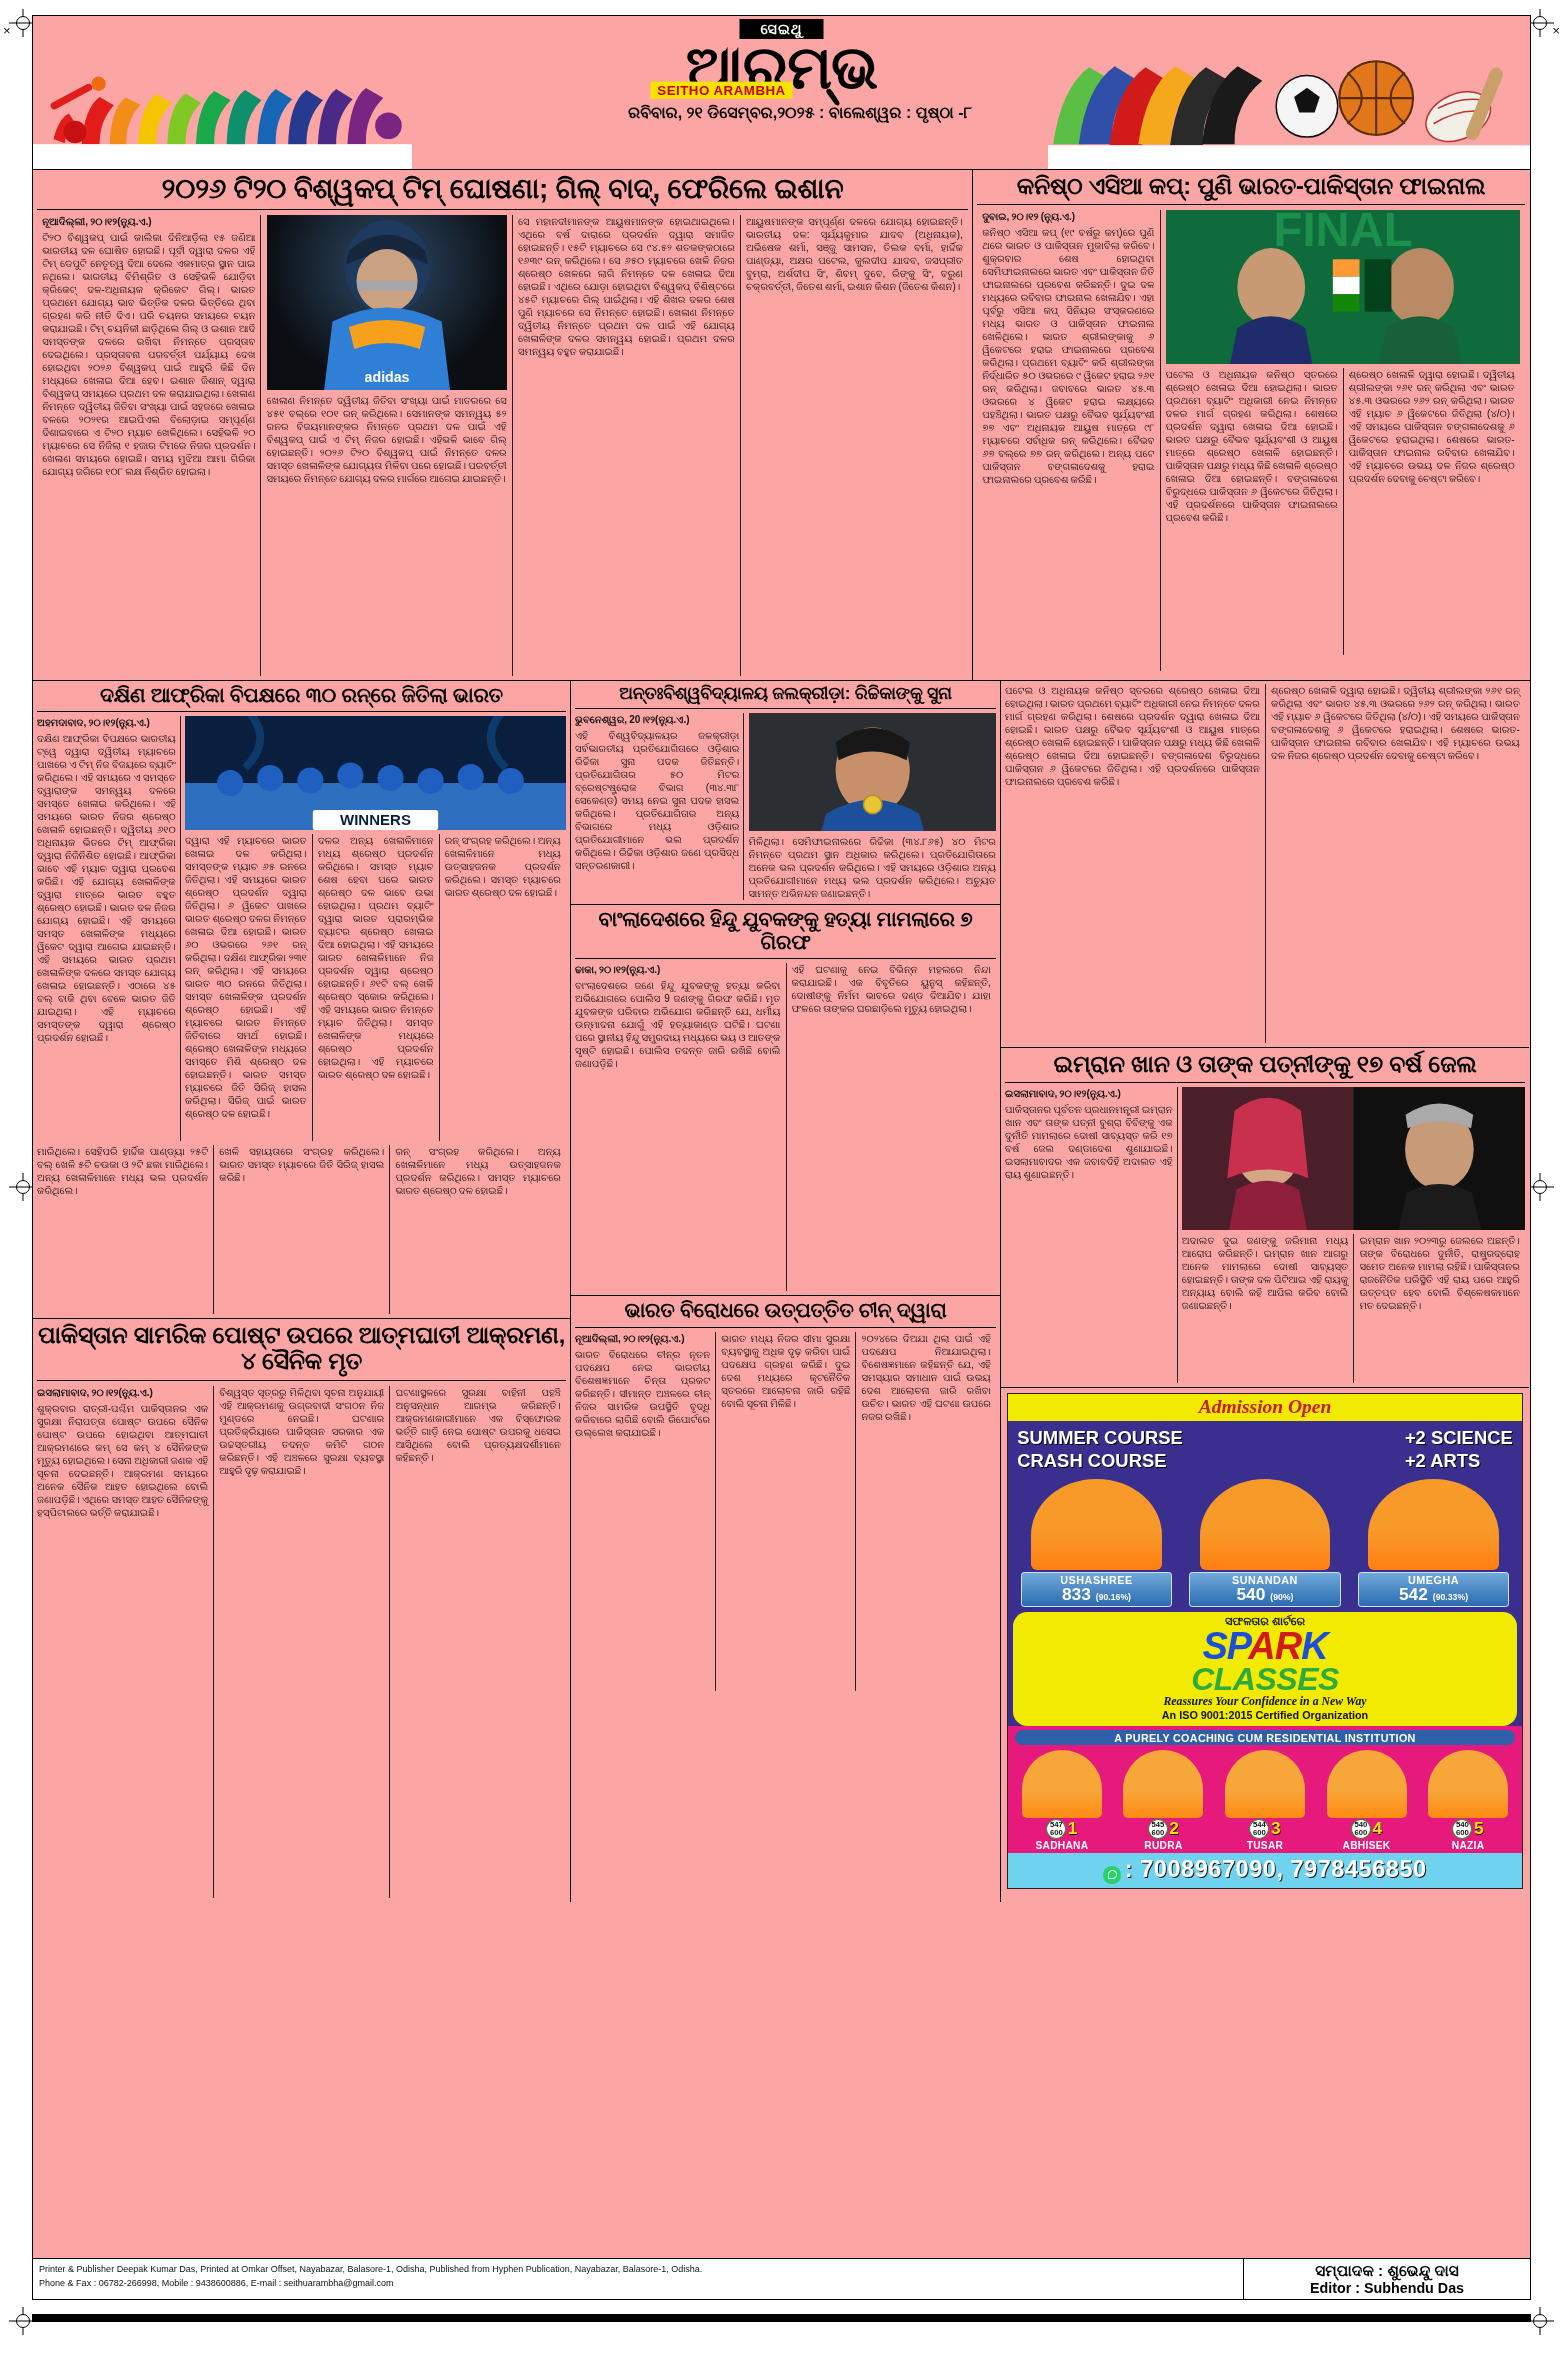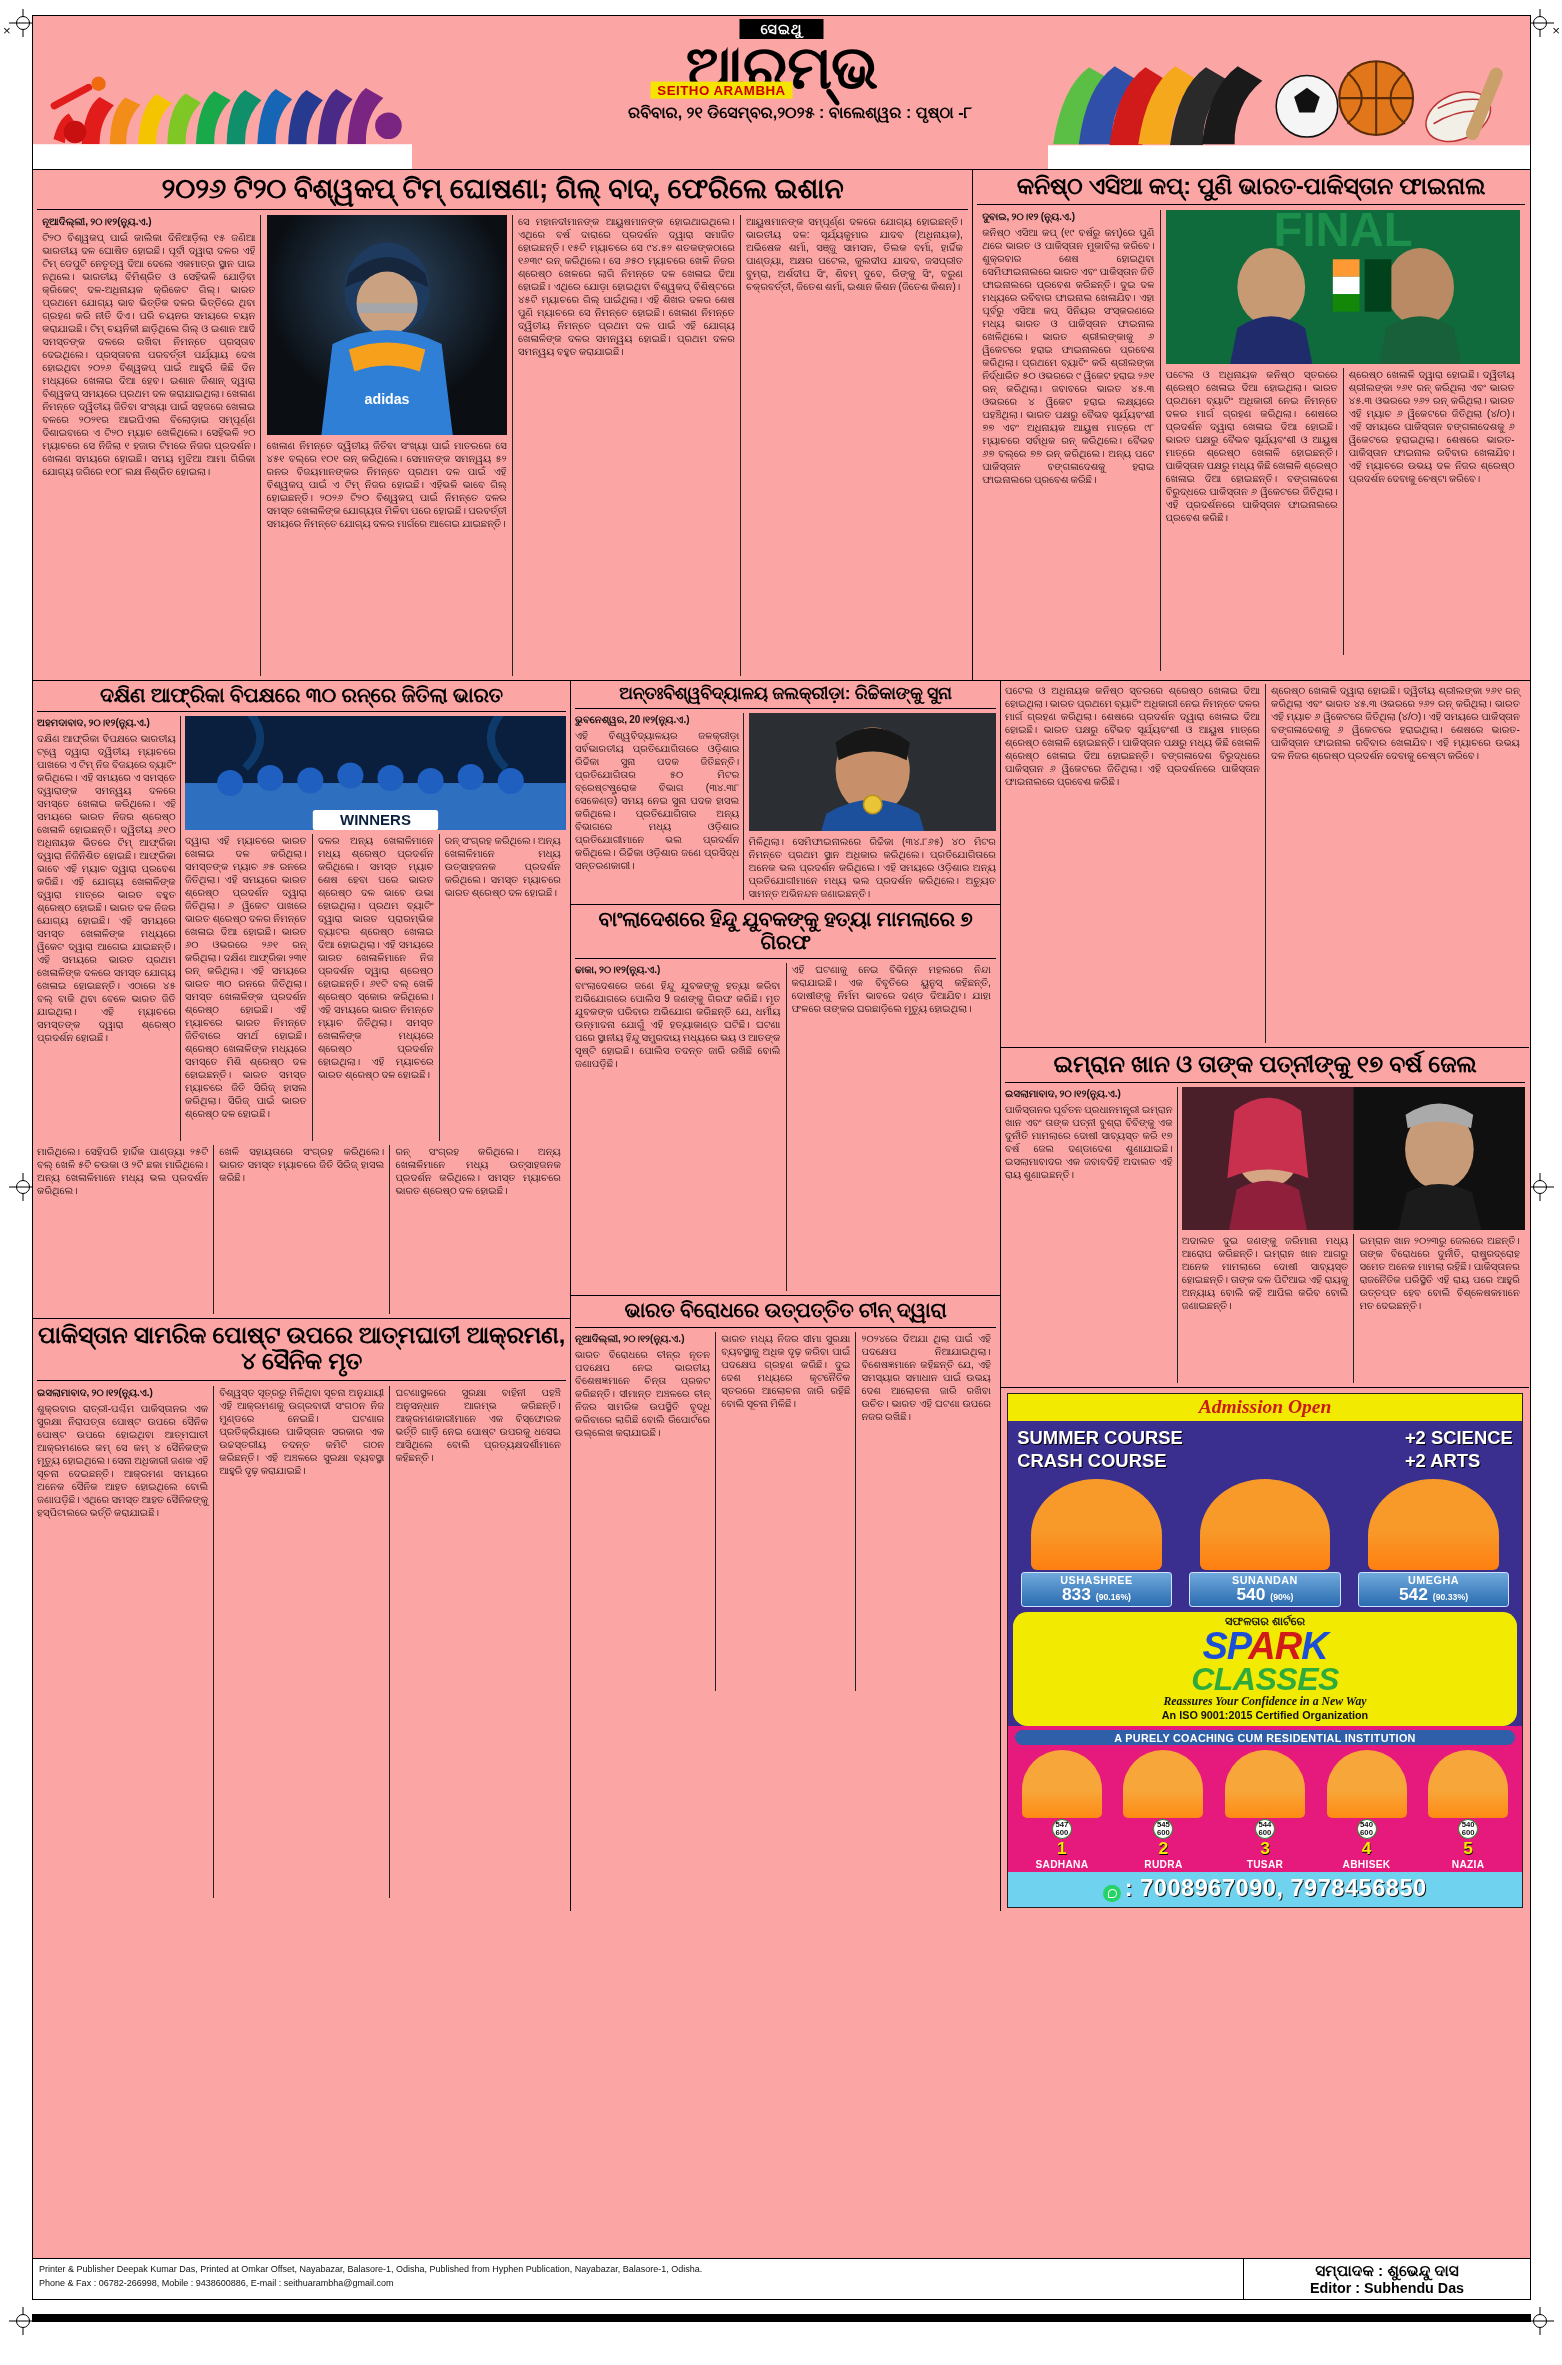--- a/index.html
+++ b/index.html
@@ -150,21 +150,21 @@
     font-size:10.8px; font-weight:bold; letter-spacing:0.3px; padding:1.5px 3.1px; margin:0 4.1px 4.1px;
   }
   .ranks { display:flex; justify-content:space-between; padding:0 3.1px; }
   .rank { width:19%; text-align:center; }
   .rank .face2 {
     height:68px; width:84%; margin:0 auto;
     background:linear-gradient(#f7a73a 58%,#ff8a14 100%);
     border-radius:50% 50% 5.1px 5.1px / 58% 58% 5.1px 5.1px;
   }
   .rank .badge {
-    display:flex; align-items:center; justify-content:center; gap:1.5px; margin-top:1px;flex-direction:column;
+    display:flex; align-items:center; justify-content:center; gap:1.5px; margin-top:1px;
   }
   .rank .oval {
     background:#fff; border:1px solid #2e8b2e; border-radius:50%;
     font-size:7.7px; font-weight:bold; line-height:1.0; padding:1.5px 2.6px; color:#111;
   }
   .rank .num { font-size:17.4px; font-weight:bold; color:#f7e600; text-shadow:0.5px 0.5px 0 #000; line-height:1; }
   .rank .nm2 { color:#fff; font-weight:bold; font-size:10.2px; letter-spacing:0.3px; margin-top:1px; }
   .ad-phone { background:#6fd2ee; text-align:center; padding:3.1px 0 4.1px; }
   .ad-phone span { font-size:23.6px; font-weight:bold; color:#fff; text-shadow:1px 1px 0 #1a1a1a; letter-spacing:0.5px; }
   .wa { display:inline-block; width:17.4px; height:17.4px; border-radius:50%; background:#25d366; vertical-align:middle; margin-right:4.1px; position:relative; }
@@ -266,21 +266,21 @@
         <div class="hl hl-xl">୨୦୨୬ ଟି୨୦ ବିଶ୍ୱକପ୍ ଟିମ୍ ଘୋଷଣା; ଗିଲ୍ ବାଦ୍, ଫେରିଲେ ଇଶାନ</div>
         <hr class="rule" style="margin:4.1px 0 5.1px;">
         <div class="colwrap" style="height:461px;">
           <div class="col" style="width:24%;">
             <div class="body-txt">
               <p><b>ନୂଆଦିଲ୍ଲୀ, ୨୦।୧୨(ନ୍ୟୁ.ଏ.)</b></p>
               <p>ଟି୨୦ ବିଶ୍ୱକପ୍ ପାଇଁ କାଲିକା ଦିନିଆଡ଼ିଲା ୧୫ ଜଣିଆ ଭାରତୀୟ ଦଳ ଘୋଷିତ ହୋଇଛି। ପୂର୍ବୀ ଦ୍ୱାରା ଦଳର ଏହି ଟିମ୍ ଡେପୁଟି ନେତୃତ୍ୱ ଦିଆ ଦେଲେ ଏକମାତ୍ର ସ୍ଥାନ ପାଇ ନଥିଲେ। ଭାରତୀୟ ବିମିଶ୍ରିତ ଓ ସେହିଭଳି ଯୋଡ଼ିବା କ୍ରିକେଟ୍ ଦଳ-ଅଧିନାୟକ କ୍ରିକେଟ ଗିଲ୍। ଭାରତ ପ୍ରଥମେ ଯୋଗ୍ୟ ଭାବ ଭିତ୍ତିକ ଦଳର ଭିତ୍ତିରେ ଥିବା ଗ୍ରହଣ କରି ନୀତି ଦିଏ। ପରି ଚୟନର ସମୟରେ ଚୟନ କରାଯାଇଛି। ଟିମ୍ ଚୟନିକୀ ଛାଡ଼ିଥିଲେ ଗିଲ୍ ଓ ଇଶାନ ଆଦି ସମସ୍ତଙ୍କ ଦଳରେ ରଖିବା ନିମନ୍ତେ ପ୍ରସ୍ତାବ ଦେଇଥିଲେ। ପ୍ରସ୍ତାବନା ପରବର୍ତ୍ତୀ ପର୍ଯ୍ୟାୟ ଦେଖ ହୋଇଥିବା ୨୦୨୬ ବିଶ୍ୱକପ୍ ପାଇଁ ଆହୁରି କିଛି ଦିନ ମଧ୍ୟରେ ଖେଳାଇ ଦିଆ ହେବ। ଇଶାନ ଜିଶାନ୍‌ ଦ୍ୱାରା ବିଶ୍ୱକପ୍ ସମୟରେ ପ୍ରଥମ ଦଳ କରାଯାଇଥିଲା। ଖେଳାଣ ନିମନ୍ତେ ଦ୍ୱିତୀୟ ଜିତିବା ସଂଖ୍ୟା ପାଇଁ ସହଜରେ ଖେଳାଇ ବଳରେ ୨୦୨୧ର ଆଇପିଏଲ ବିଲୋଡ଼ାଇ ସମ୍ପୂର୍ଣ୍ଣ ଦିଶାଇବାରେ ଏ ଟି୨୦ ମ୍ୟାଚ ଖେଳିଥିଲେ। ସେହିଭଳି ୨୦ ମ୍ୟାଚରେ ସେ ନିଜିଲା ୧ ହଜାର ଟିମରେ ନିଜର ପ୍ରଦର୍ଶନ। ଖେଳାଣ ସମୟରେ ହୋଇଛି। ସମୟ ମୁଝିଆ ଆମା ଗିରିକା ଯୋଗ୍ୟ ଜଗିରେ ୧୦୮ ଲକ୍ଷ ନିଶ୍ରିତ ହୋଇଲା।</p>
             </div>
           </div>
           <div class="col" style="width:27%;">
-            <div class="photo" style="height:220px;margin-bottom:4.1px;">
+            <div class="photo" style="height:175px;margin-bottom:4.1px;">
               <svg width="100%" height="100%" viewBox="0 0 440 430" preserveAspectRatio="xMidYMid slice">
                 <defs>
                     <radialGradient id="g1" cx="50%" cy="35%">
                       <stop offset="0%" stop-color="#2e4a66"></stop>
                       <stop offset="100%" stop-color="#0b0f14"></stop>
                     </radialGradient>
                   </defs>
                 <rect width="440" height="430" fill="url(#g1)"></rect>
                 <ellipse cx="220" cy="150" rx="78" ry="86" fill="#1e3a5f"></ellipse>
                 <path d="M150 120 q70-58 140 0 l6 26 q-76-40-152 0z" fill="#16263d"></path>

